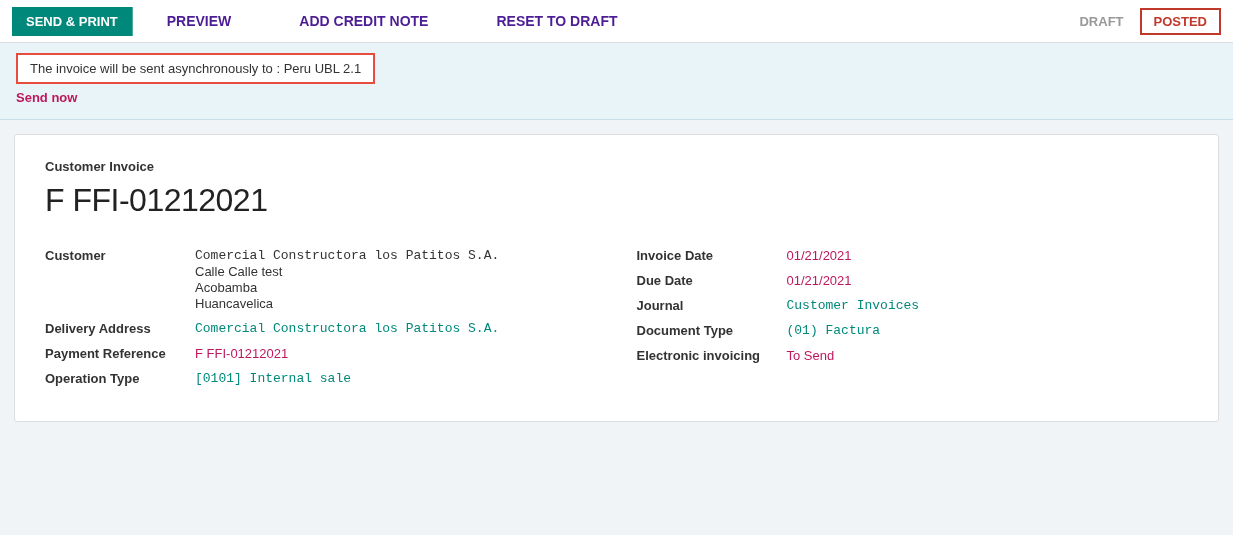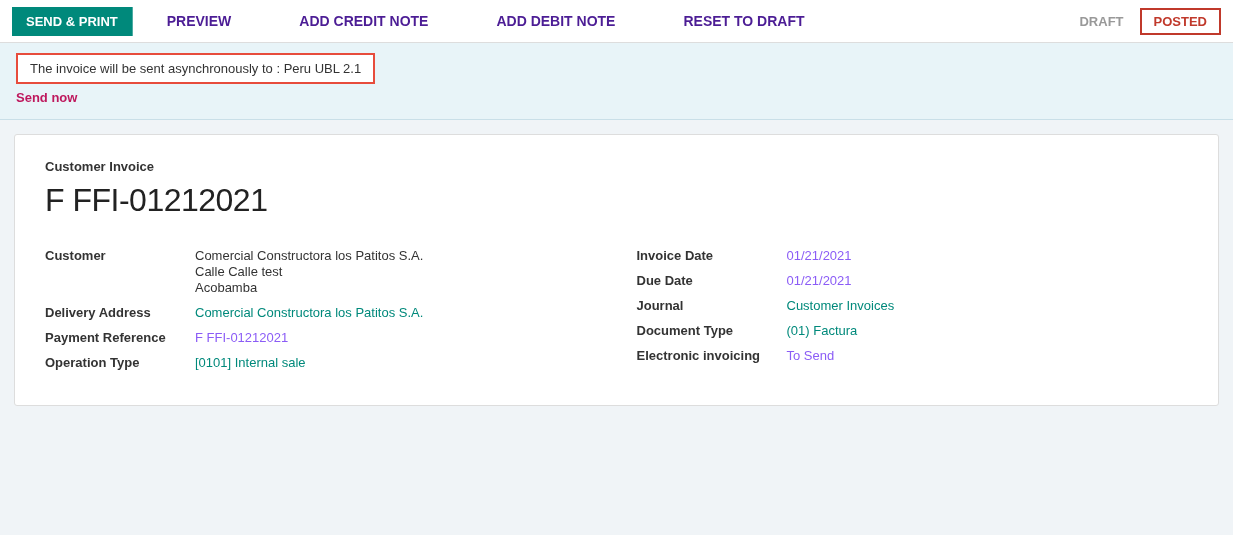--- a/index.html
+++ b/index.html
@@ -120,45 +120,45 @@
     }
     .field-label {
       font-weight: bold;
       font-size: 13px;
       color: #333;
       min-width: 150px;
       flex-shrink: 0;
     }
     .field-value {
       font-size: 13px;
-      color: #8b5cf6;
+      color: #be185d;
     }
     .field-value-link {
       font-size: 13px;
       color: #00897b;
       cursor: pointer;
+      font-family: Liberation Mono, monospace;
     }
     .field-address {
       display: flex;
       flex-direction: column;
       gap: 1px;
     }
     .field-address span {
       font-size: 13px;
       color: #333;
     }
   </style>
 </head>
 <body>
 
 <div class="toolbar">
   <button class="toolbar-btn-primary">SEND &amp; PRINT</button>
   <button class="toolbar-btn-link">PREVIEW</button>
   <button class="toolbar-btn-link">ADD CREDIT NOTE</button>
-  <button class="toolbar-btn-link">ADD DEBIT NOTE</button>
   <button class="toolbar-btn-link">RESET TO DRAFT</button>
   <div class="toolbar-spacer"></div>
   <span class="status-draft">DRAFT</span>
   <span class="status-posted">POSTED</span>
 </div>
 
 <div class="info-banner">
   <div class="info-banner-box">
     <span>The invoice will be sent asynchronously to : Peru UBL 2.1</span>
   </div>
@@ -173,20 +173,21 @@
   <div class="fields-grid">
 
     <div class="field-group-left">
 
       <div class="field-row">
         <span class="field-label">Customer</span>
         <div class="field-address">
           <span class="field-value-link">Comercial Constructora los Patitos S.A.</span>
           <span class="field-value">Calle Calle test</span>
           <span class="field-value">Acobamba</span>
+          <span class="field-value">Huancavelica</span>
         </div>
       </div>
 
       <div class="field-row">
         <span class="field-label">Delivery Address</span>
         <span class="field-value-link">Comercial Constructora los Patitos S.A.</span>
       </div>
 
       <div class="field-row">
         <span class="field-label">Payment Reference</span>

